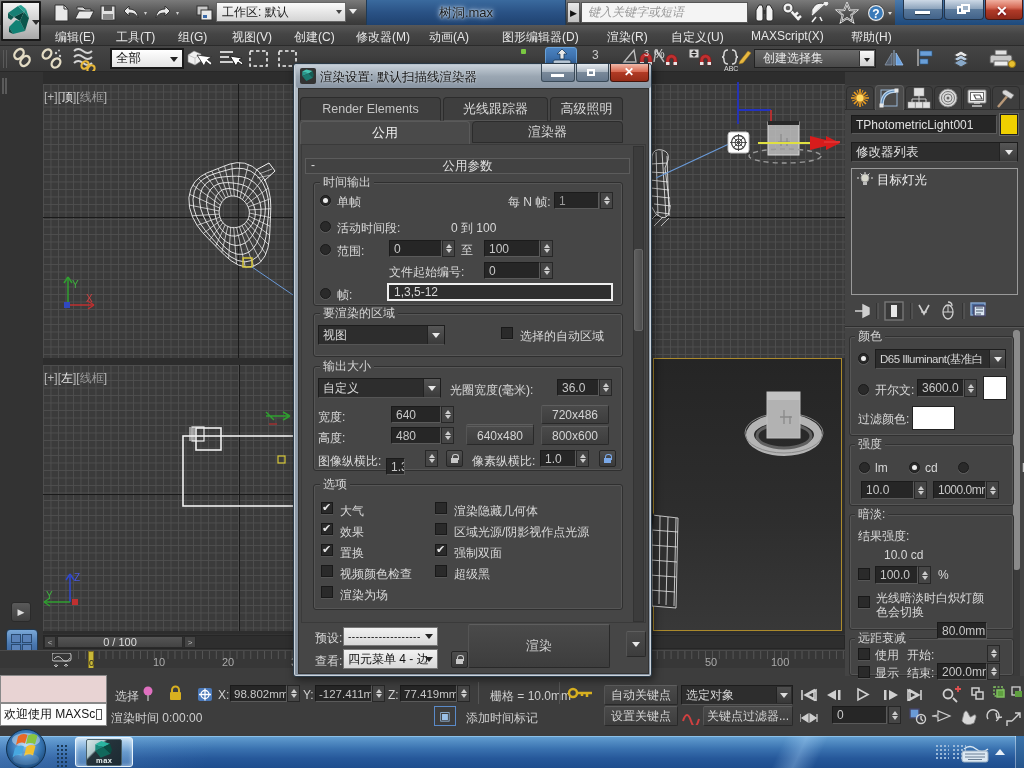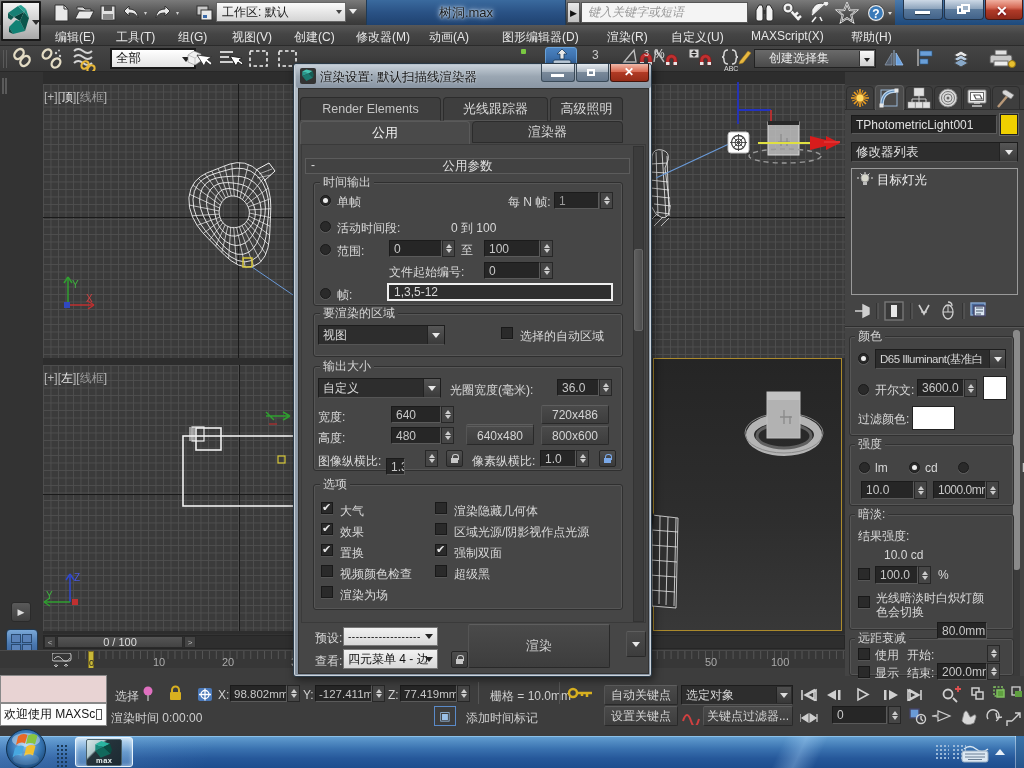--- a/index.html
+++ b/index.html
@@ -167,21 +167,21 @@
 
     <g stroke="#d4d4d4" stroke-width="2" fill="none">
       <path d="M64,4 q4,-4 9,0 t9,0"></path>
       <path d="M64,10 q4,-4 9,0 t9,0"></path>
       <path d="M64,16 q4,-4 9,0 t9,0"></path>
     </g>
     <ellipse cx="75" cy="18" rx="3.2" ry="4" transform="rotate(40 75 18)" stroke="#e8b838" stroke-width="2.2" fill="none"></ellipse>
     <ellipse cx="81" cy="22" rx="3.2" ry="4" transform="rotate(40 81 22)" stroke="#e8b838" stroke-width="2.2" fill="none"></ellipse>
   </svg>
 
-  <div class="abs" style="left:110px;top:2px;width:86px;height:21px;background:linear-gradient(#ffffff,#e4e4e4);border:2px solid #1a1a1a;color:#111;font-size:12.5px;display:flex;align-items:center;padding-left:4px;">全部
+  <div class="abs" style="left:110px;top:2px;width:74px;height:21px;background:linear-gradient(#ffffff,#e4e4e4);border:2px solid #1a1a1a;color:#111;font-size:12.5px;display:flex;align-items:center;padding-left:4px;">全部
     <div class="abs" style="right:4px;top:7px;width:0;height:0;border-left:4px solid transparent;border-right:4px solid transparent;border-top:5px solid #222;"></div>
   </div>
   <svg class="abs" style="left:186px;top:1px;" width="470" height="24" viewBox="0 0 470 24">
 
     <path d="M2,8 l6,-4 7,3 v7 l-6,4 -7,-3 z" fill="#f0f0f0" stroke="#888" stroke-width="0.6"></path>
     <path d="M2,8 l7,3 6,-4 M9,11 v7" fill="none" stroke="#aaa" stroke-width="0.6"></path>
     <path d="M11,8 l7,11 l2,-4.5 l4.5,3.5 l1.5,-2 l-4.5,-3.5 l4,-2.5 z" fill="#fff" stroke="#222" stroke-width="0.8"></path>
 
     <g stroke="#d0d0d0" stroke-width="2">
           <path d="M34,5 h13 M34,10 h9 M34,15 h13"></path>
@@ -223,21 +223,21 @@
     <rect x="62" y="15" width="3.5" height="3" fill="#e8e8e8"></rect>
         <rect x="69.5" y="15" width="3.5" height="3" fill="#e8e8e8"></rect>
   </svg>
   <svg class="abs" style="left:722px;top:1px;" width="40" height="25" viewBox="0 0 40 25">
     <path d="M6,3 q-4,0 -4,4 q0,3 -2,3 q2,0 2,3 q0,4 4,4" fill="none" stroke="#d8d8d8" stroke-width="1.5"></path>
     <path d="M10,3 q4,0 4,4 q0,3 2,3 q-2,0 -2,3 q0,4 -4,4" fill="none" stroke="#d8d8d8" stroke-width="1.5"></path>
     <path d="M18,14 l8,-10 l3,2 l-8,10 l-4,1 z" fill="#e8b840" stroke="#a07820" stroke-width="0.6"></path>
     <text x="2" y="24" font-size="7" fill="#ddd" font-family="Liberation Sans">ABC</text>
   </svg>
 
-  <div class="abs" style="left:754px;top:3px;width:122px;height:19px;background:linear-gradient(#6a6a6a,#4a4a4a);border:1px solid #222;color:#e8e8e8;font-size:12px;display:flex;align-items:center;padding-left:14px;text-align:right;">创建选择集
+  <div class="abs" style="left:754px;top:3px;width:122px;height:19px;background:linear-gradient(#6a6a6a,#4a4a4a);border:1px solid #222;color:#e8e8e8;font-size:12px;display:flex;align-items:center;padding-left:8px;text-align:right;">创建选择集
     <div class="abs" style="right:1px;top:1px;bottom:1px;width:15px;background:linear-gradient(#fafafa,#d0d0d0);border-left:1px solid #333;"></div>
     <div class="abs" style="right:5px;top:8px;width:0;height:0;border-left:3.5px solid transparent;border-right:3.5px solid transparent;border-top:4.5px solid #222;"></div>
   </div>
   <svg class="abs" style="left:884px;top:1px;" width="140" height="25" viewBox="0 0 140 25">
 
     <path d="M10,3 v16" stroke="#9ab8d8" stroke-width="1"></path>
     <path d="M8,6 l-7,12 h7 z" fill="#556070" stroke="#8a98a8" stroke-width="0.8"></path>
     <path d="M12,6 l7,12 h-7 z" fill="#6aa2e0" stroke="#9ac0f0" stroke-width="0.8"></path>
 
     <g fill="#6a9fd8" stroke="#2a5a8a" stroke-width="0.6">

